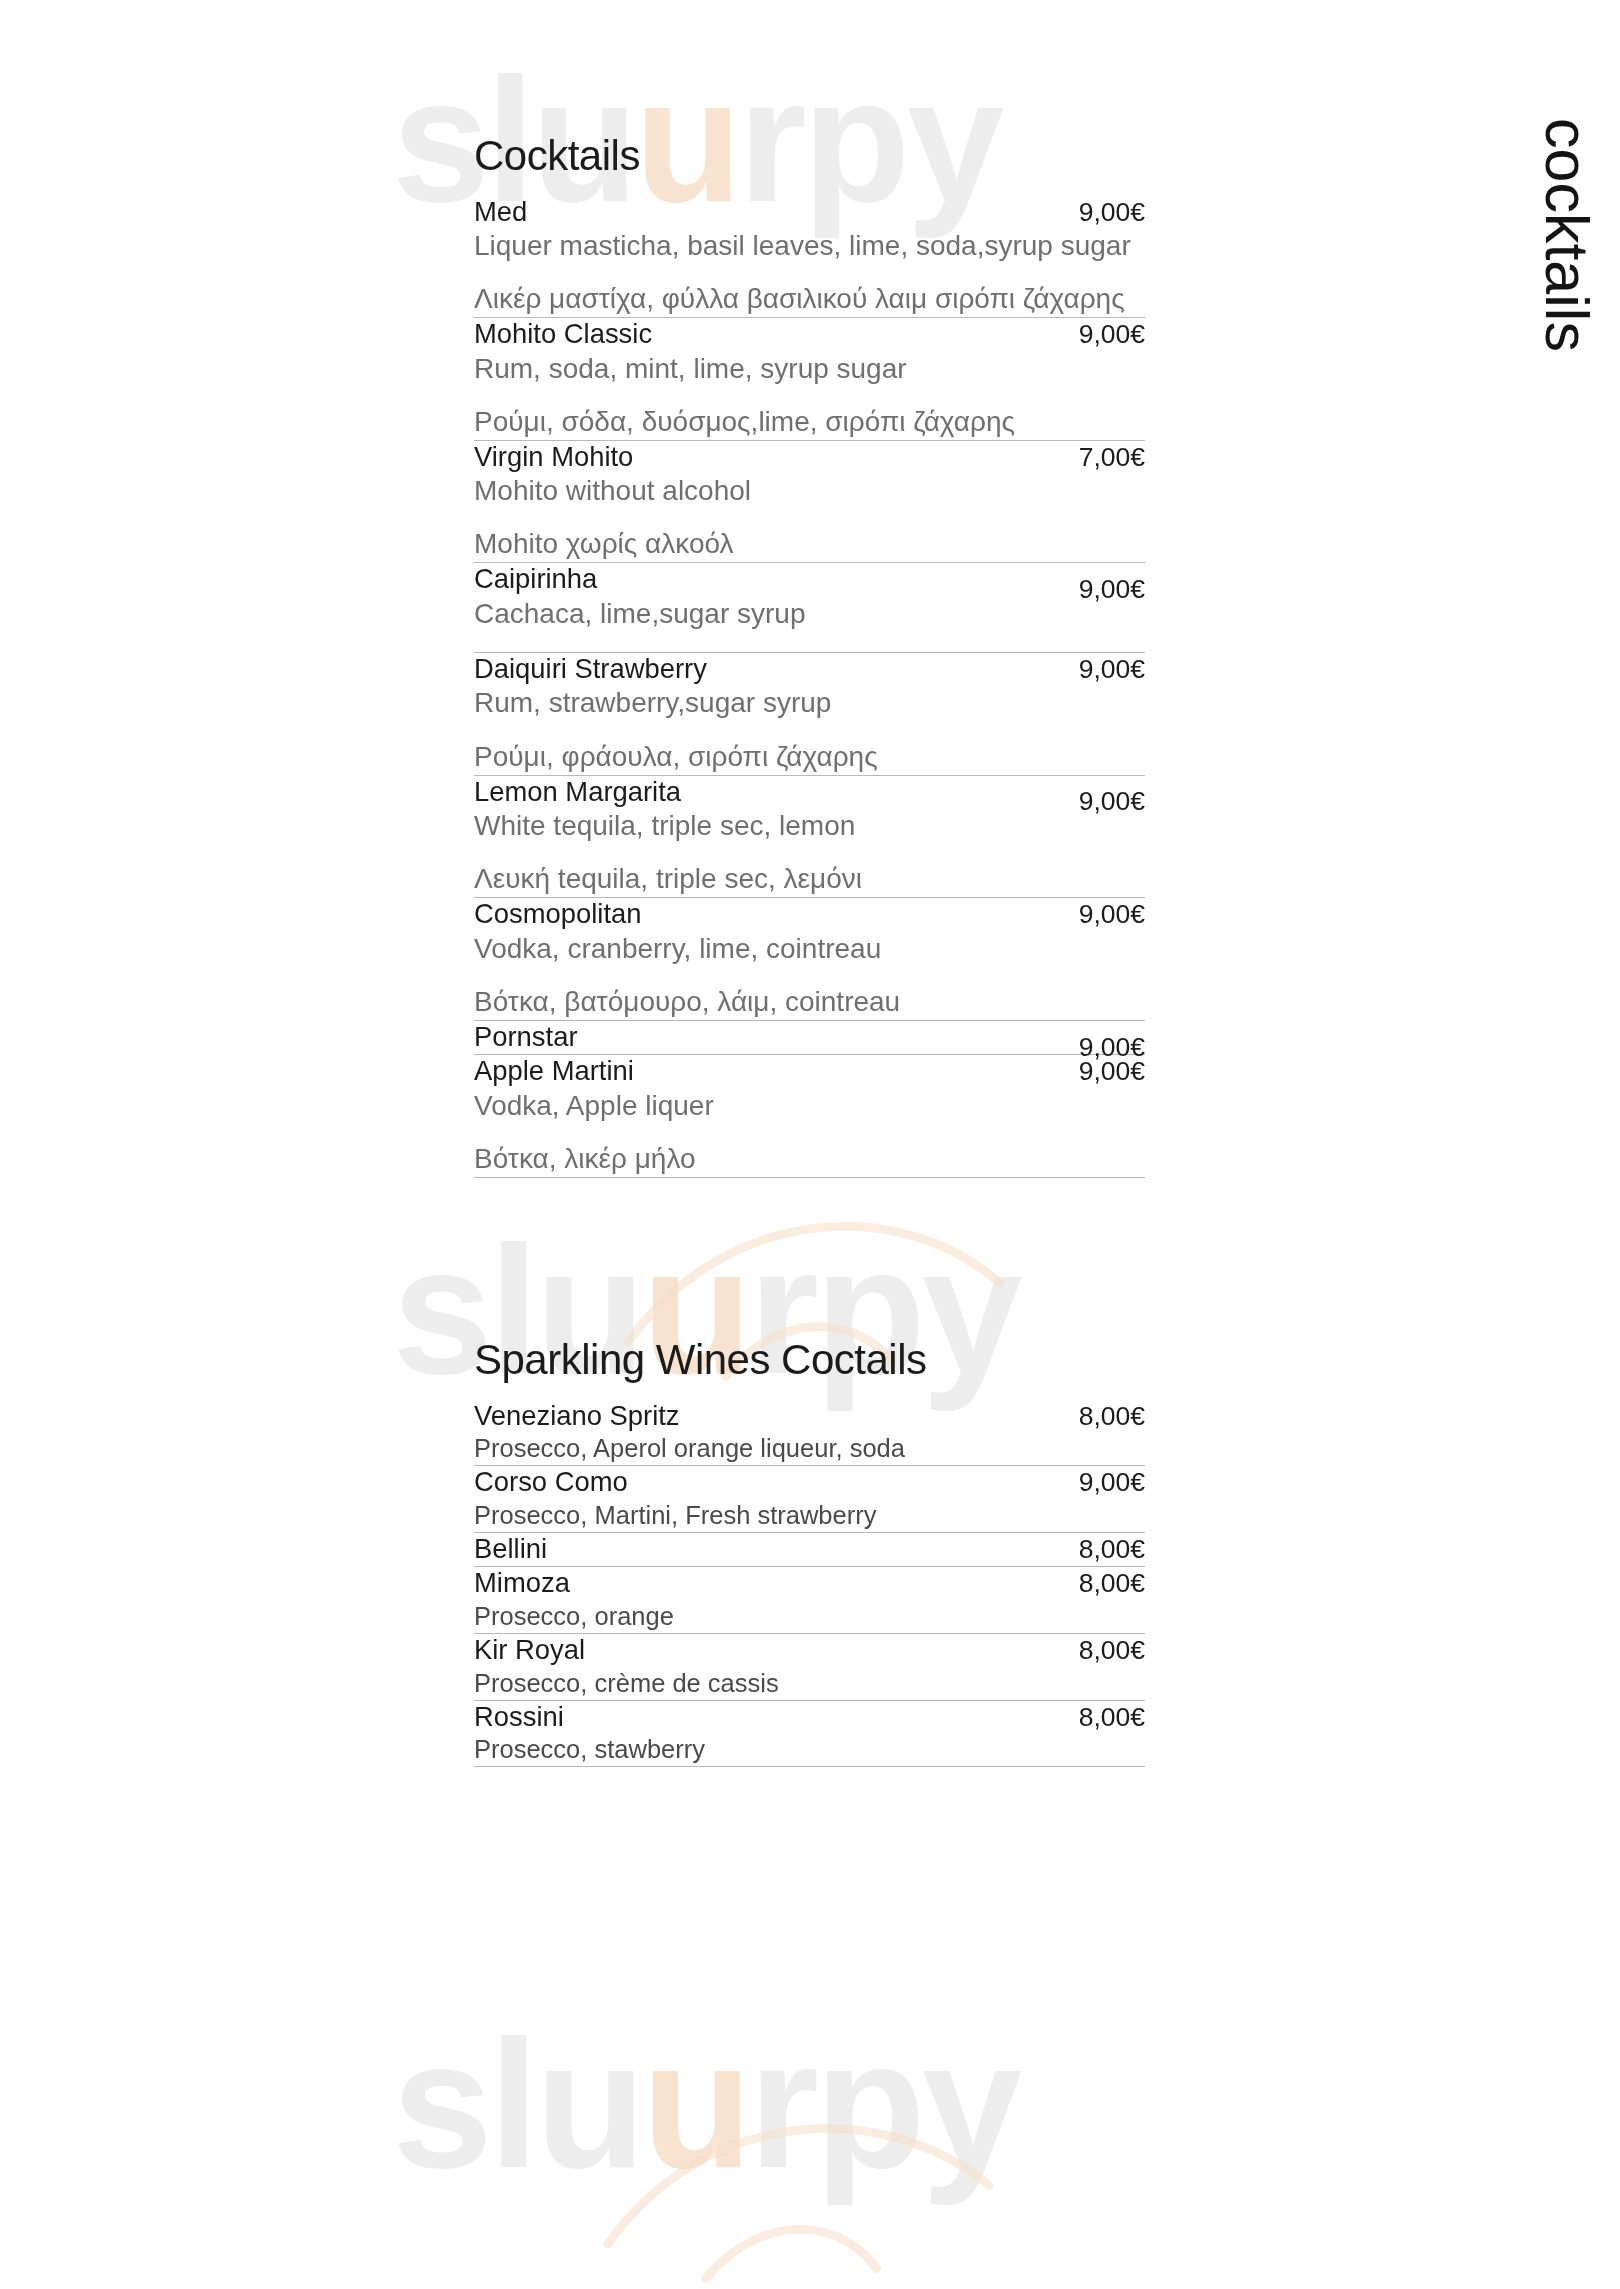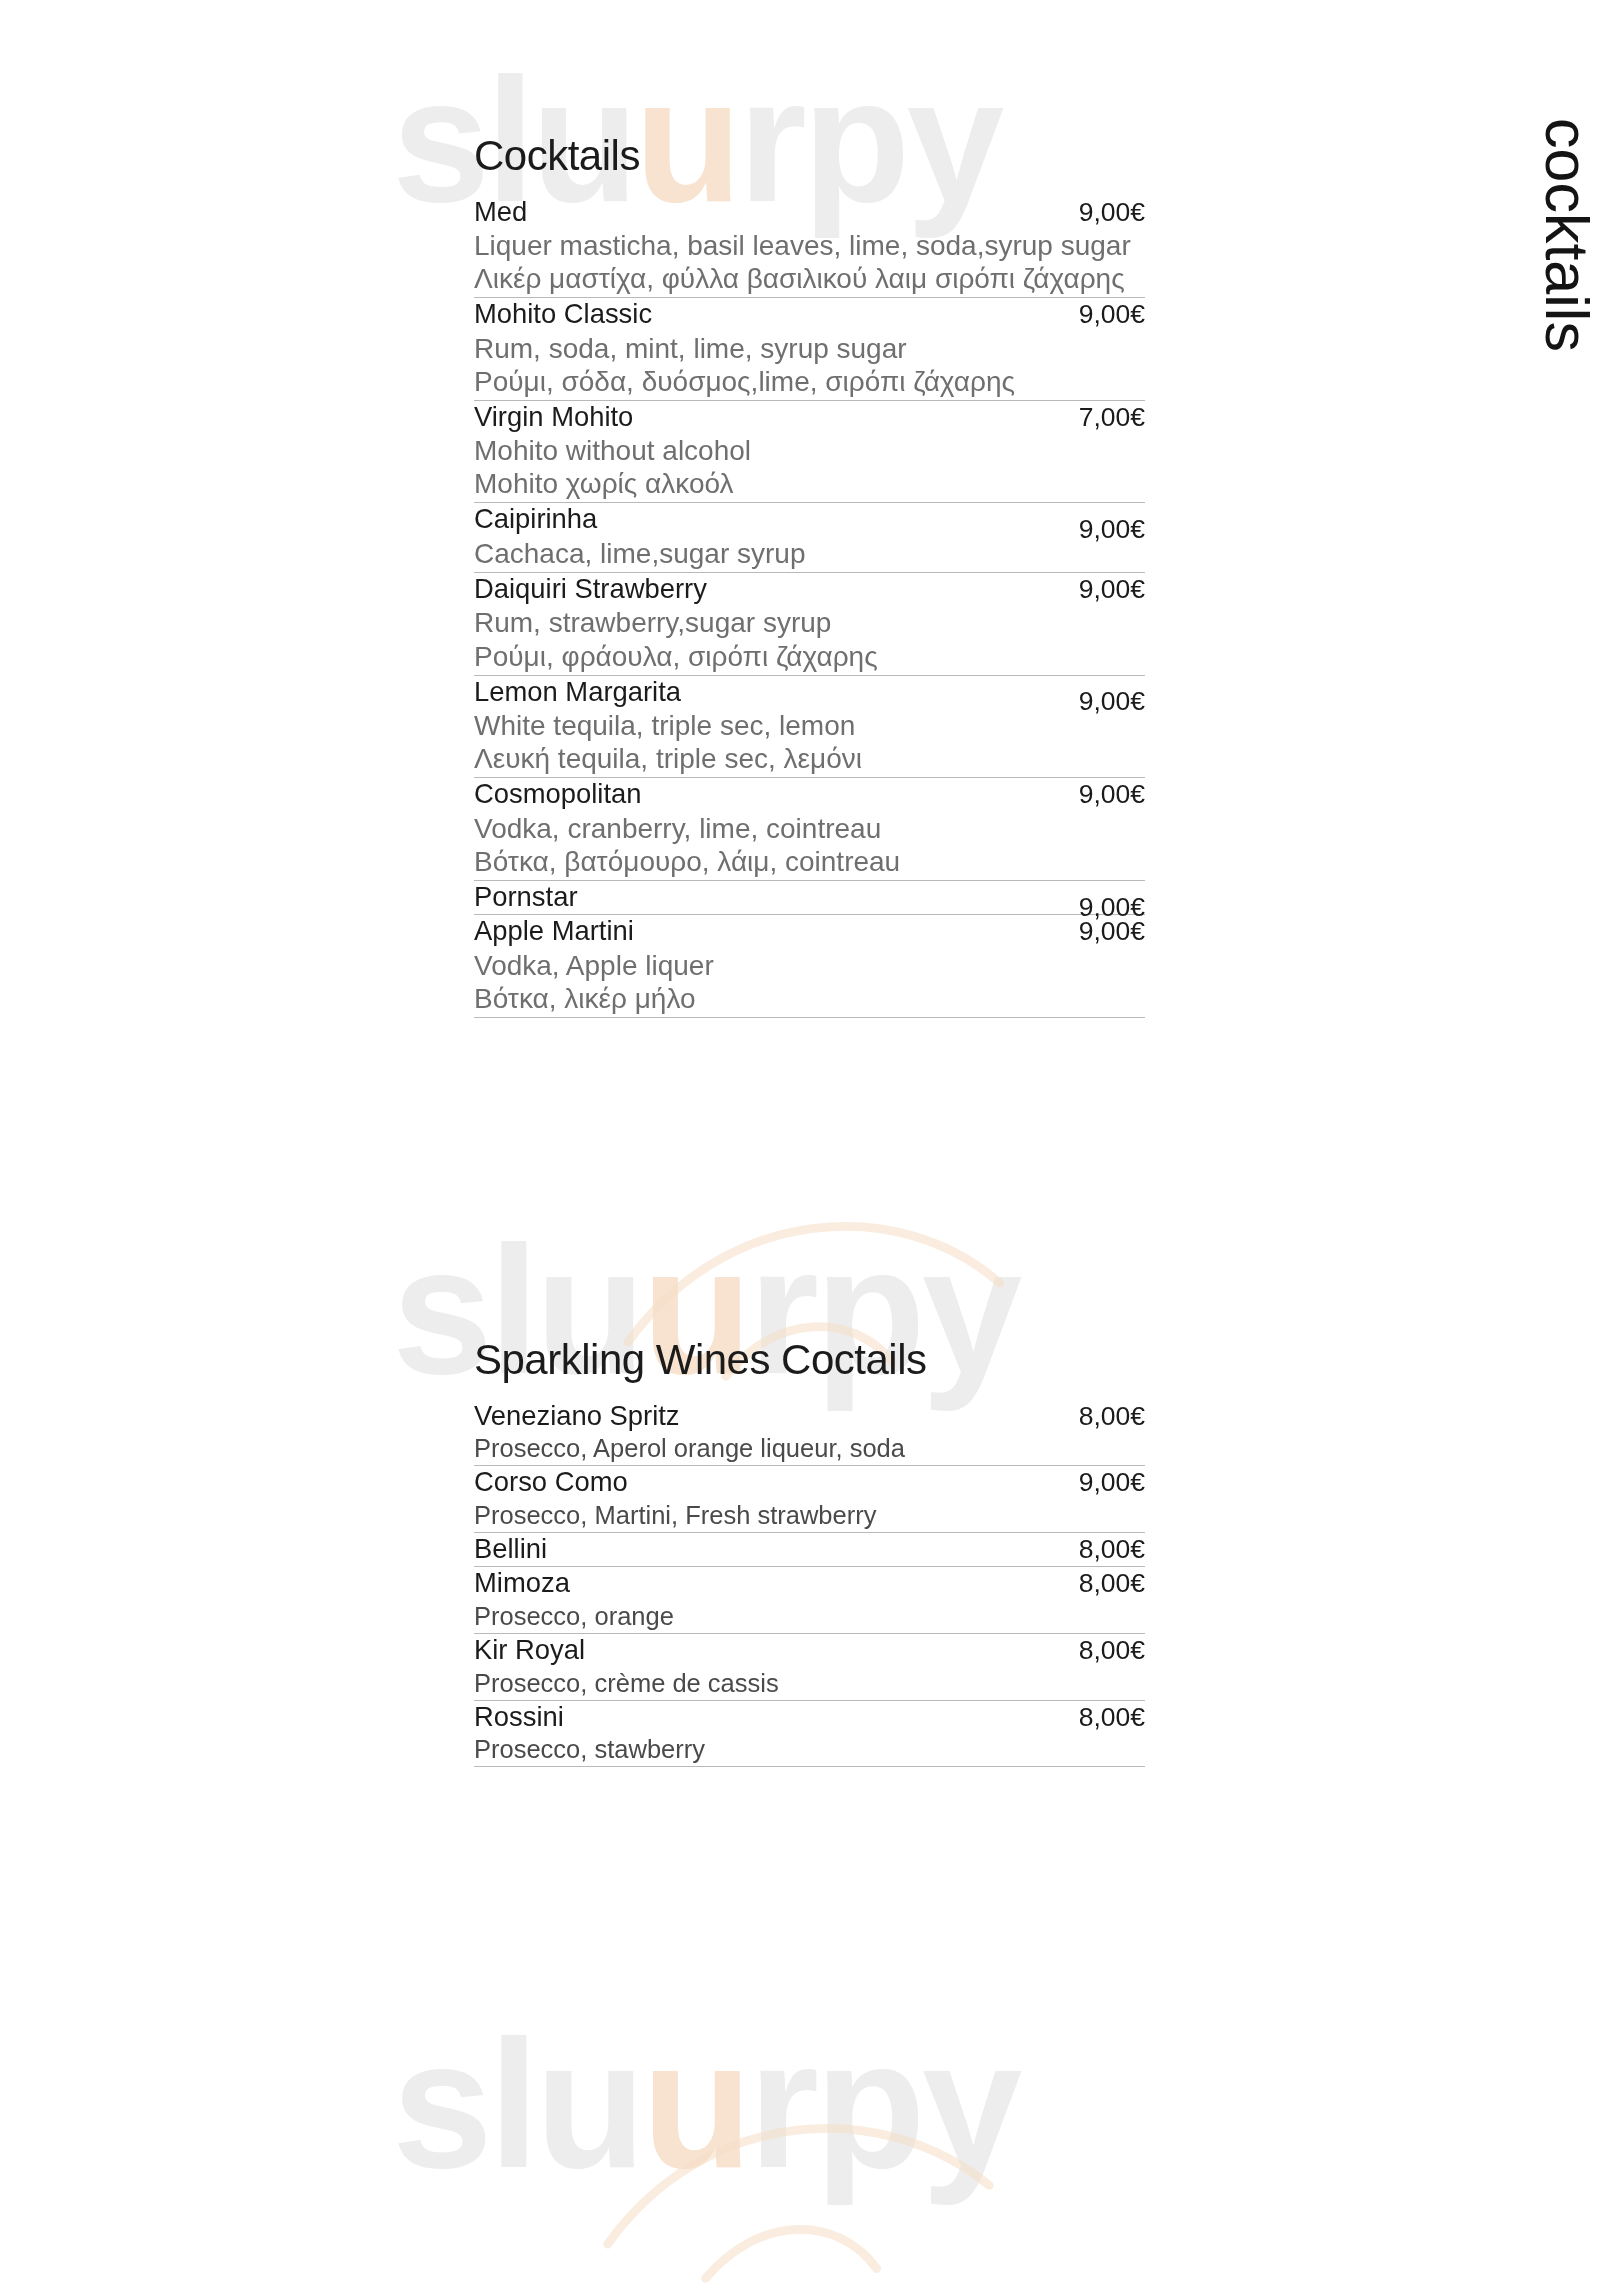--- a/index.html
+++ b/index.html
@@ -103,21 +103,21 @@
     white-space: nowrap;
     padding-left: 11.8px;
   }
   .item-desc {
     font-size: 28px;
     color: #6f6f6f;
     line-height: 1.18;
     font-family: "Liberation Sans", sans-serif;
     padding-top: 2px;
   }
-  .item-desc .gr { display: block; }
+  .item-desc .gr { display: block; margin-top: 20px; }
 
   
   .pr-low .item-price { position: relative; top: 9.8px; }
 
   .sp-item .item-name { font-size: 27.4px; }
   .sp-item .item-desc { color: #4a4a4a; font-size: 25.5px; }
 
 </style>
 </head>
 <body>

